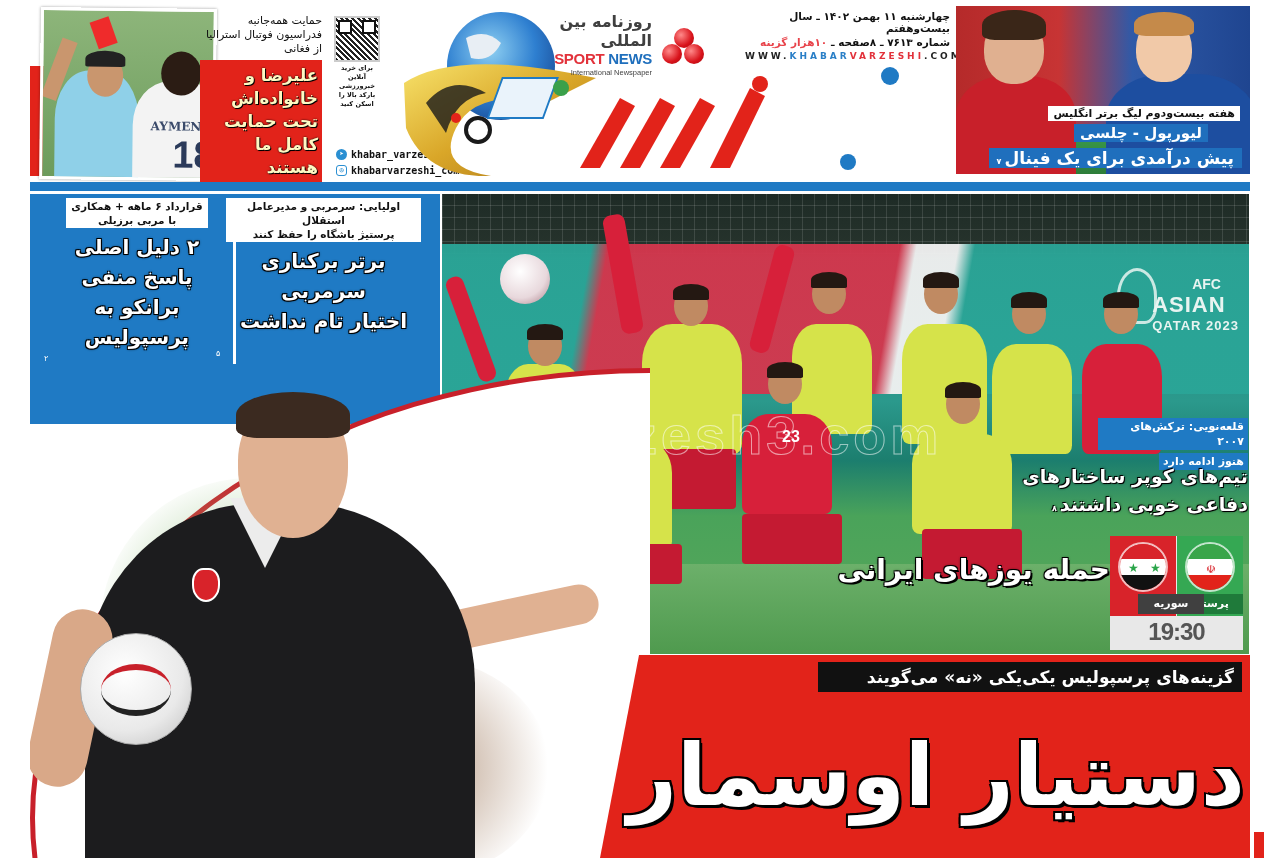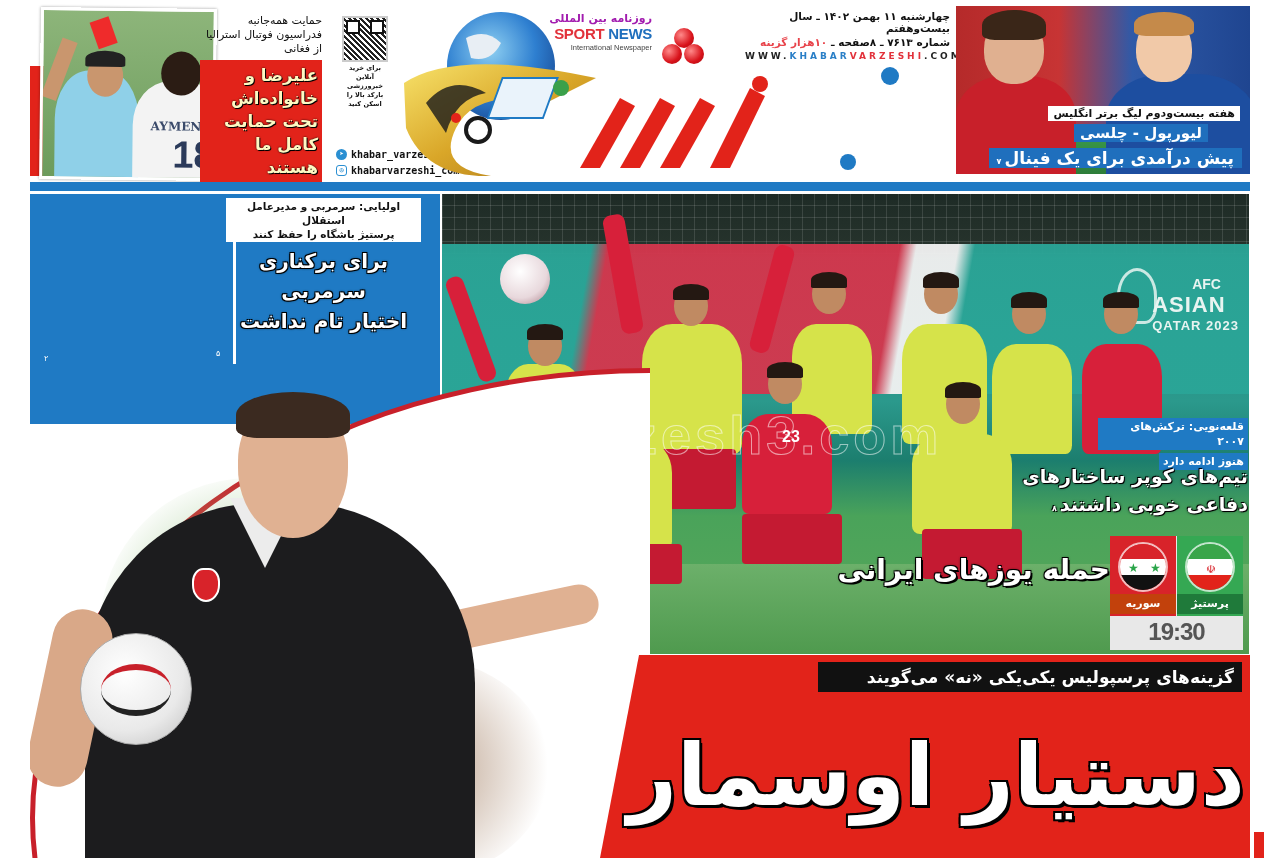--- a/index.html
+++ b/index.html
@@ -29,29 +29,29 @@
   #edition-info .line1 { font-size: 10.5px; font-weight: bold; color: #111; }
   #edition-info .line2 { font-size: 10.5px; font-weight: bold; color: #111; margin-top: 2px; }
   #edition-info .price { color: #e8434a; }
   #edition-info .web { font-size: 9px; letter-spacing: 3px; color: #222; margin-top: 3px; direction:ltr; text-align:right; font-weight:bold; }
   #edition-info .web .blue { color:#2a7fc7; } #edition-info .web .red { color:#e2323b; }
 
   #cherries { left: 662px; top: 28px; width: 44px; height: 40px; }
   #cherries span { position:absolute; width:20px; height:20px; border-radius:50%; background: radial-gradient(circle at 35% 35%, #ff8a8a, #d8121a 60%, #a00c12); }
 
   #sport-news { left: 548px; top: 12px; width: 104px; text-align: right; }
-  #sport-news .fa { font-size: 11px; font-weight: bold; color: #a21caf; }
+  #sport-news .fa { font-size: 16px; font-weight: bold; color: #404040; }
   #sport-news .en { font-size: 15px; font-weight: bold; font-family: "Liberation Sans", sans-serif; line-height: 18px; letter-spacing:-0.3px; }
   #sport-news .en .r { color: #e2323b; } #sport-news .en .b { color: #1f6fbd; }
   #sport-news .sub { font-size: 7.5px; color: #444; font-family: "Liberation Sans", sans-serif; }
 
   #logo-globe { left: 396px; top: 8px; width: 230px; height: 170px; }
   #logo-title { left: 560px; top: 58px; width: 392px; height: 120px; }
 
-  #qr-box { left: 340px; top: 16px; width: 50px; height: 90px; text-align:center; }
+  #qr-box { left: 332px; top: 16px; width: 50px; height: 90px; text-align:center; }
   #qr-code { width: 46px; height: 46px; margin: 0 auto; border: 2px solid #ccc; background:
     repeating-linear-gradient(45deg, #222 0 2px, #fff 2px 4px), #fff; position: relative; }
   #qr-code::before { content:""; position:absolute; left:2px; top:2px; width:10px; height:10px; border:2px solid #111; background:#fff; }
   #qr-code::after { content:""; position:absolute; right:2px; top:2px; width:10px; height:10px; border:2px solid #111; background:#fff; }
   #qr-caption { font-size: 6.5px; color: #111; line-height: 9px; margin-top: 2px; font-weight:bold; }
 
   #socials { left: 336px; top: 146px; width: 140px; }
   .social-row { display:flex; align-items:center; gap:4px; font-size: 10px; font-weight:bold; color:#111; font-family:"DejaVu Sans Mono", monospace; height: 16px; }
   .soc-ic { width: 11px; height: 11px; border-radius: 50%; background:#2a8fd2; display:inline-flex; align-items:center; justify-content:center; color:#fff; font-size:7px; }
   .soc-ic.ig { border-radius: 3px; background:#fff; border:1.5px solid #2a8fd2; color:#2a8fd2; }
@@ -114,21 +114,21 @@
   #side-headline { left: 940px; top: 462px; width: 308px; text-align:right; color:#fff; font-size:19px; font-weight:bold; line-height:28px;
     text-shadow: 0 0 3px #000, 1px 1px 0 #000, -1px -1px 0 #000; }
   #match-card { left: 1110px; top: 536px; width: 133px; height: 114px; background:#e8e8e8; }
   .team-cell { position:absolute; top:0; width:66px; height:80px; }
   .team-cell.iran { right:0; background:#35a853; }
   .team-cell.syria { left:0; background:#d8232a; }
   .flag { position:absolute; left:8px; top:6px; width:50px; height:50px; border-radius:50%; overflow:hidden; border: 2px solid rgba(255,255,255,0.7); }
   .flag .s1, .flag .s2, .flag .s3 { position:absolute; left:0; width:100%; height:33.4%; }
   .flag .s1 { top:0; } .flag .s2 { top:33.3%; } .flag .s3 { top:66.6%; }
   .team-name { position:absolute; left:0; top:58px; width:100%; height:20px; color:#fff; font-size:11px; font-weight:bold; text-align:center; line-height:20px; }
-  .team-cell.iran .team-name { background:#1f7a3a; } .team-cell.syria .team-name { background:#c2410c; }
+  .team-cell.iran .team-name { background:#1f7a3a; } .team-cell.syria .team-name { background:#404040;margin-left:28px; }
   .match-time { position:absolute; left:0; top:82px; width:100%; text-align:center; font-family:"Liberation Sans", sans-serif; font-size:24px; font-weight:bold; color:#555; letter-spacing:-1px; }
   #match-headline { left: 780px; top: 548px; width: 330px; text-align:right; color:#fff; font-size:28px; font-weight:bold; line-height:44px;
     text-shadow: 0 0 3px #000, 2px 2px 0 #000, -1px -1px 0 #000, 1px -1px 0 #000, -1px 1px 0 #000; }
 
   
   #coach-arc { left: 30px; top: 368px; width: 1240px; height: 900px; border-radius: 50%;
     border: 5px solid #c8202a; background:#fff; clip-path: inset(0 620px 0 0); }
   #coach-photo-area { left: 30px; top: 378px; width: 620px; height: 480px; overflow:hidden; }
   .coach-bg { position:absolute; left: 70px; top: 100px; width: 300px; height: 300px; border-radius:50%; background: radial-gradient(circle, #8fbf7a 0%, rgba(143,191,122,0.2) 60%, rgba(255,255,255,0) 75%); }
   .coach-bg2 { position:absolute; left: 260px; top: 280px; width: 260px; height: 220px; border-radius:50%; background: radial-gradient(circle, #b69a84 0%, rgba(182,154,132,0.2) 60%, rgba(255,255,255,0) 75%); }
@@ -268,26 +268,38 @@
 <div id="masthead-rule" class="abs"></div>
 
 <div id="blue-panel" class="abs">
   <div class="blue-divider"></div>
   <div id="story-1" class="story-col rtl">
     <div class="kicker-box">
       <div>اولیایی: سرمربی و مدیرعامل استقلال</div>
       <div>پرستیژ باشگاه را حفظ کنند</div>
     </div>
     <div class="story-headline">
-      <div>برای برکناری</div>
+      <div>برتر برکناری</div>
       <div>سرمربی</div>
       <div>اختیار تام نداشت</div>
     </div>
   </div>
   <span class="story-pg" style="left:186px; top:155px;">۵</span>
+  <div id="story-2" class="story-col rtl">
+    <div class="kicker-box">
+      <div>قرارداد ۶ ماهه + همکاری</div>
+      <div>با مربی برزیلی</div>
+    </div>
+    <div class="story-headline">
+      <div>۲ دلیل اصلی</div>
+      <div>پاسخ منفی</div>
+      <div>برانکو به</div>
+      <div>پرسپولیس</div>
+    </div>
+  </div>
   <span class="story-pg" style="left:14px; top:160px;">۲</span>
 </div>
 
 <div id="team-photo" class="abs">
   <div class="net"></div>
   <div class="banner"></div>
   <div class="pitch"></div>
   <div class="trophy-icon"></div>
   <div class="asian-cup">
     <div class="afc">AFC</div>

